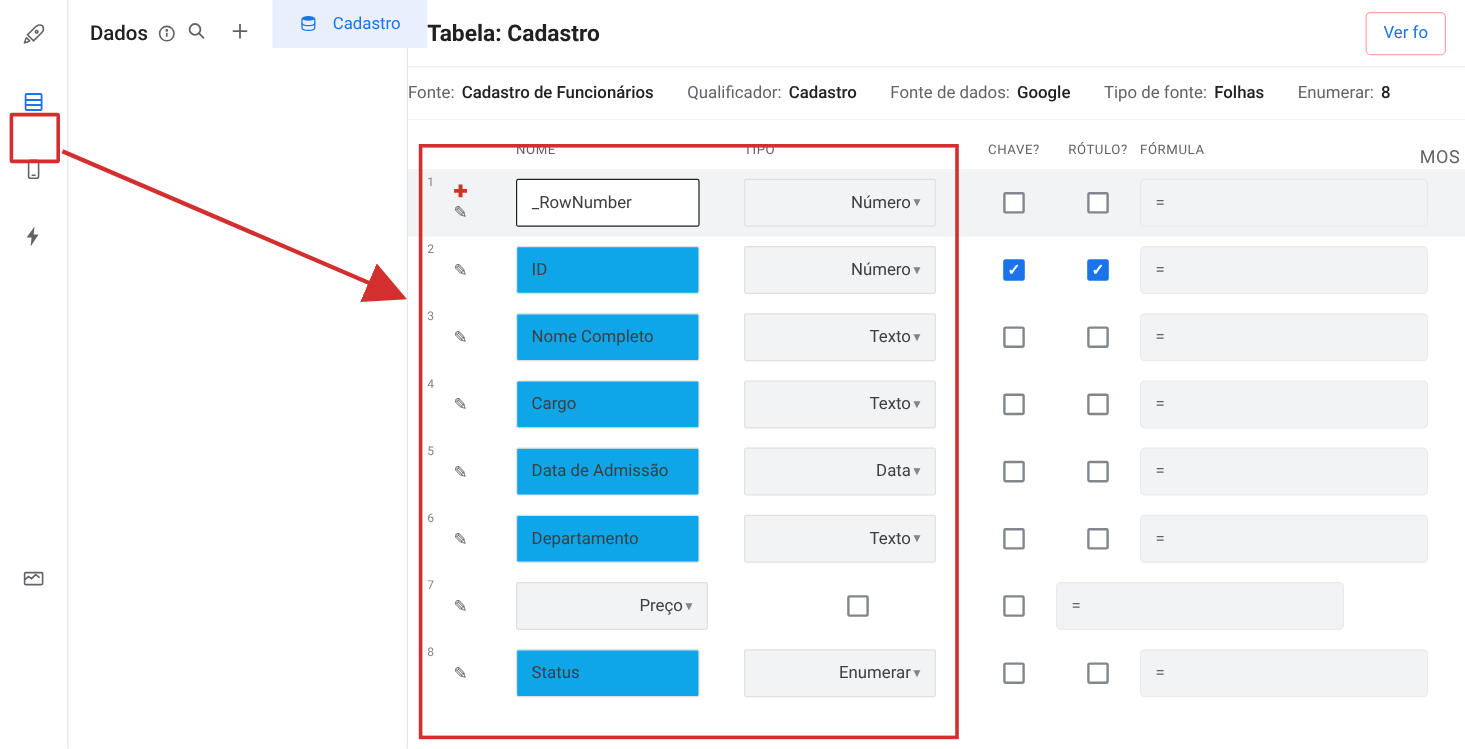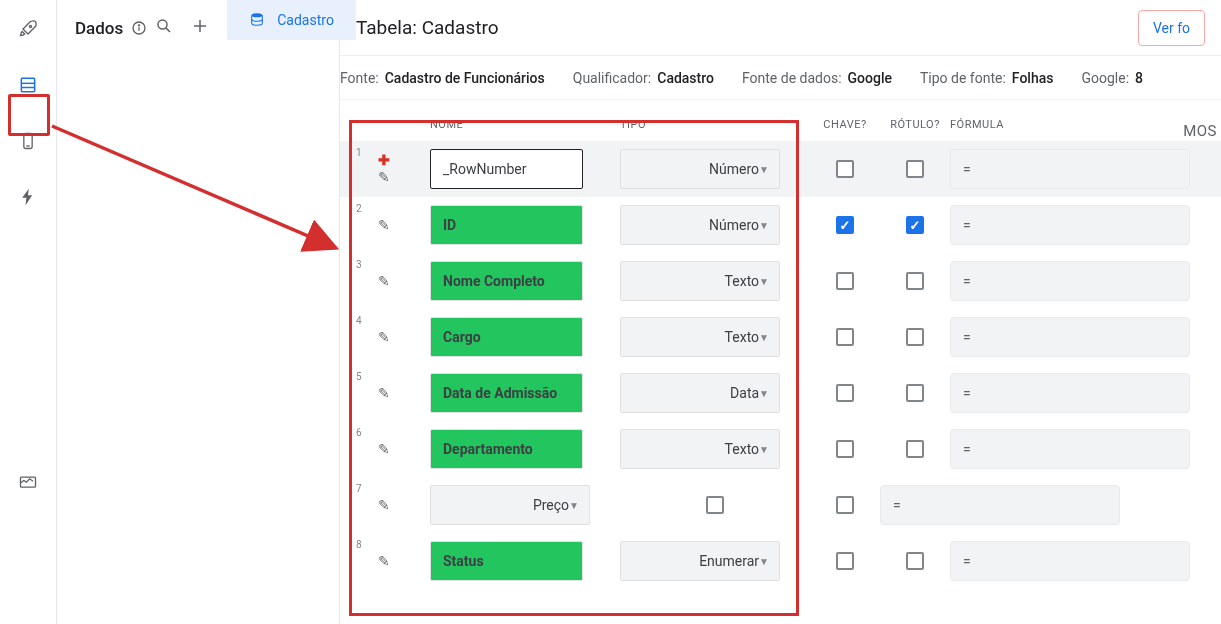--- a/index.html
+++ b/index.html
@@ -41,21 +41,21 @@
     background: #e8f0fe; color: #1a73e8; font-size: 14px; cursor:pointer;
   }
   .db-icon { display:inline-flex; }
 
   
   .main { flex: 1; display: flex; flex-direction: column; overflow:hidden;}
   .main-header {
     height: 56px; display: flex; align-items: center; padding: 0 16px;
     border-bottom: 1px solid #eceff1;
   }
-  .main-title { font-size: 19px; color: #202124; font-weight: 400; text-align: right; }
+  .main-title { font-size: 19px; color: #202124; font-weight: 700; text-align: right; }
   .view-btn {
     margin-left: auto; border: 1px solid #fca5a5; color: #1a73e8; background: #fff;
     height: 36px; padding: 0 14px; border-radius: 4px; font-size: 14px; cursor:pointer;
     display:flex; align-items:center;
   }
 
   .metarow {
     height: 44px; display: flex; align-items: center; padding: 0 0; gap: 28px;
     font-size: 14px; color: #5f6368; border-bottom: 1px solid #f1f3f4;
   }
@@ -87,21 +87,21 @@
   .row-num { font-size: 10px; color: #80868b; align-self: flex-start; padding-top: 6px;}
   .row-edit { display:flex; flex-direction:column; align-items:flex-start; gap:2px; color:#5f6368; padding-left:6px;}
   .row-edit .plus { color:#d93025; font-weight:bold; font-size:14px; line-height:1;}
   .pencil { font-size:14px; cursor:pointer; }
 
   .name-input {
     height: 40px; border: 1px solid #dadce0; background: #fff; border-radius: 2px;
     padding: 0 12px; font-size: 14px; color: #3c4043; width: 153px;
   }
   .row.first .name-input { border: 1px solid #202124; }
-  .row:not(.first) .name-input { background: #22c55e; border-color: #e0e0e0; font-weight: bold; }
+  .row:not(.first) .name-input { background: #0ea5e9; border-color: #e0e0e0; }
 
   .type-select {
     height: 40px; background: #f1f3f4; border: 1px solid #e0e0e0; border-radius: 2px;
     width: 160px; display: flex; align-items: center; justify-content: flex-end;
     padding: 0 10px; font-size: 14px; color: #3c4043; cursor:pointer;
   }
   .type-select .caret { color:#80868b; font-size:10px; }
 
   .chk { display:flex; justify-content:center; }
   .chk-box {
@@ -222,21 +222,21 @@
         </div>
       <div class="kv">
           <span class="k">Fonte de dados:</span>
           <span class="v">Google</span>
         </div>
       <div class="kv">
           <span class="k">Tipo de fonte:</span>
           <span class="v">Folhas</span>
         </div>
       <div class="kv">
-          <span class="k">Google:</span>
+          <span class="k">Enumerar:</span>
           <span class="v">8</span>
         </div>
     </div>
 
     <div class="tablewrap">
       <div class="col-head">
         <div></div>
         <div>NOME</div>
         <div>TIPO</div>
         <div class="c-chave">CHAVE?</div>

